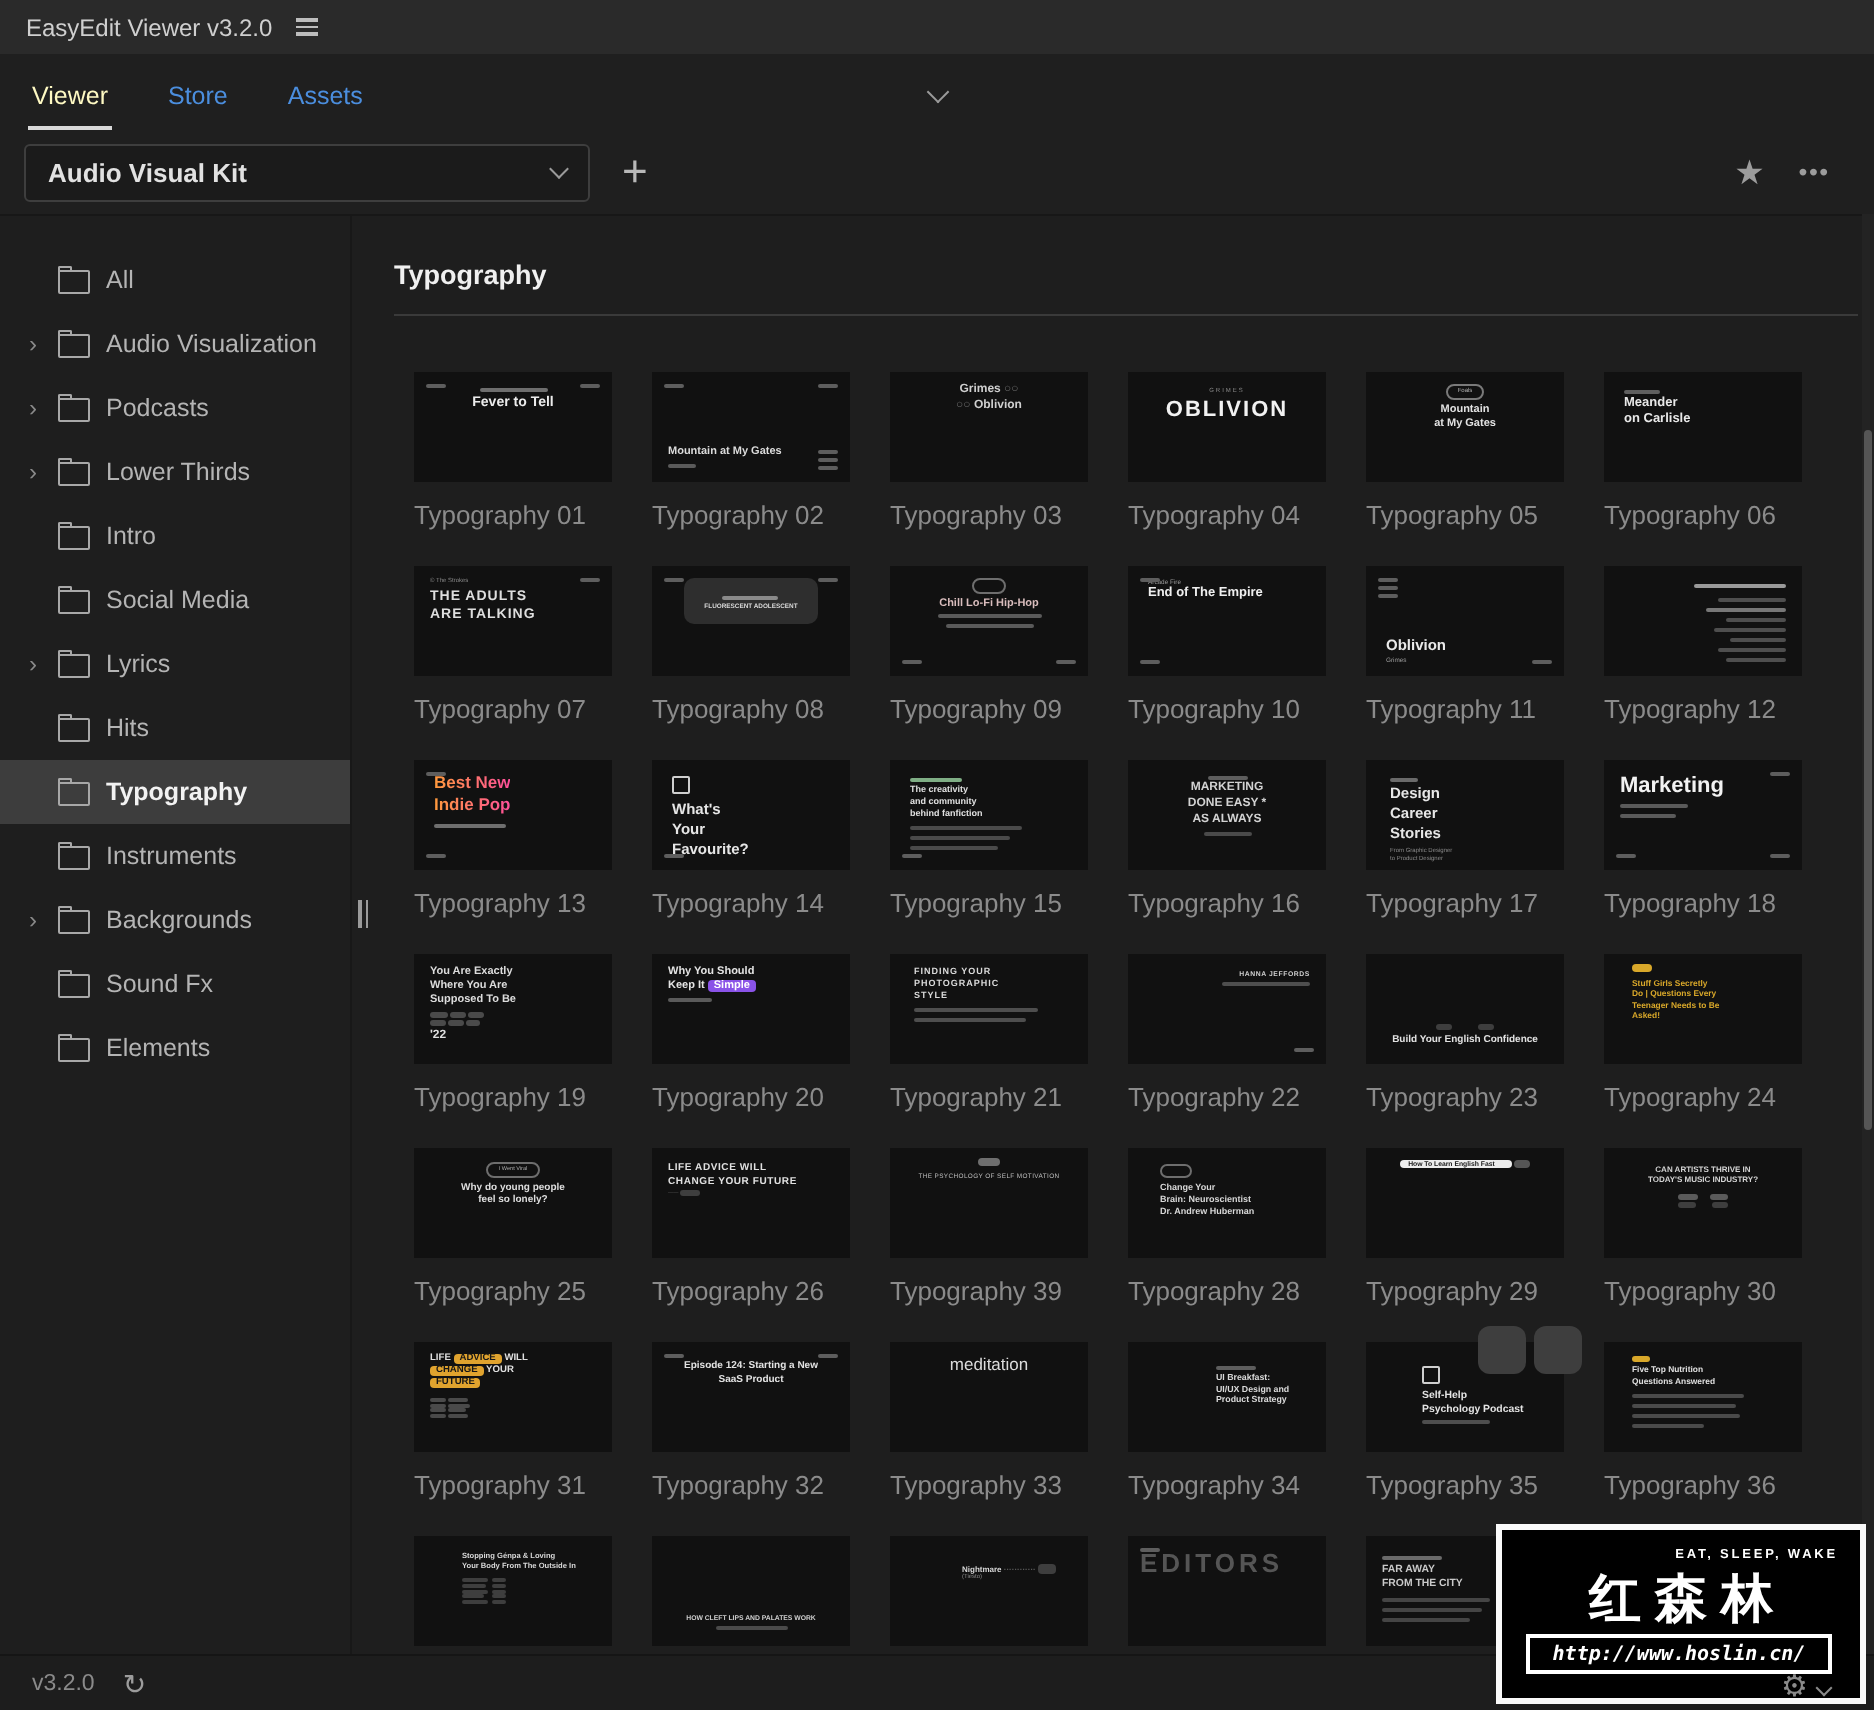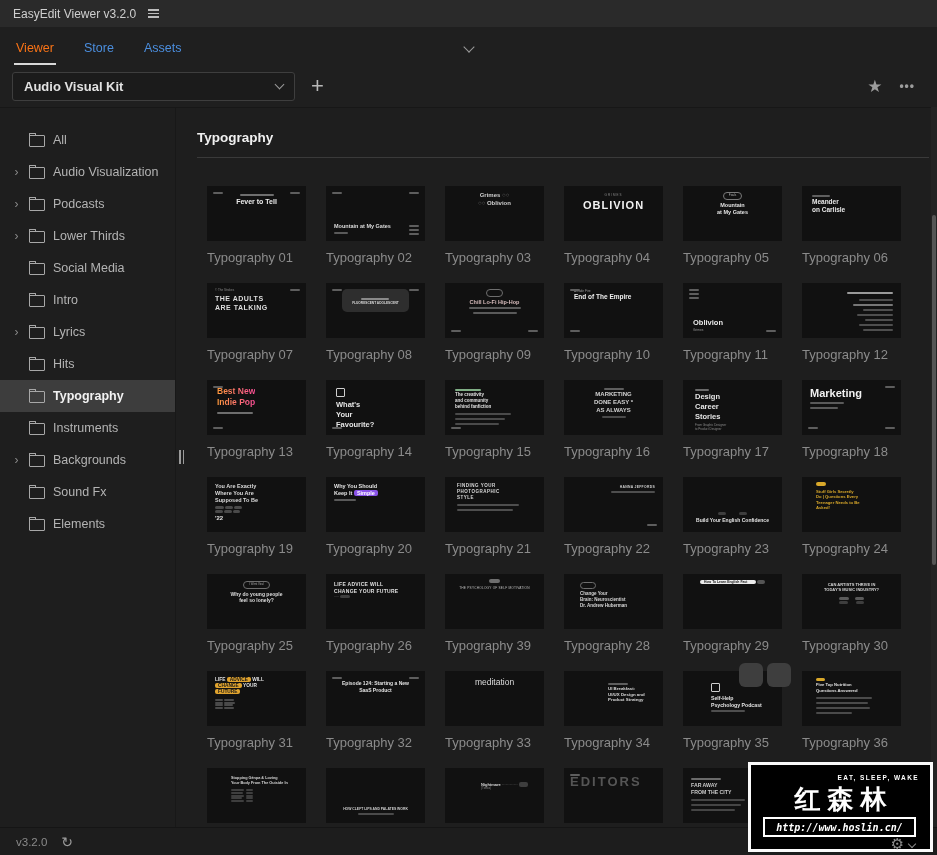--- a/index.html
+++ b/index.html
@@ -9,21 +9,21 @@
     -webkit-font-smoothing:antialiased;
   }
   
   .titlebar{height:27px;background:#2a2a2a;display:flex;align-items:center;padding-left:13px;gap:12px;}
   .app-title{font-size:12px;color:#cfcfcf;}
   .hamburger{display:flex;flex-direction:column;gap:2px;cursor:pointer;}
   .hamburger div{width:11px;height:1.5px;background:#bdbdbd;}
   
   .tabs-row{height:38px;background:#1f1f1f;display:flex;align-items:flex-end;padding-left:14px;gap:26px;position:relative;}
   .tab{font-size:12.5px;color:var(--accent,#4b8ede);padding:9px 2px 10px;cursor:pointer;}
-  .tab.active{color:#f97316;border-bottom:2px solid #d8d8d8;padding-bottom:8px;}
+  .tab.active{color:#fef9c3;border-bottom:2px solid #d8d8d8;padding-bottom:8px;}
   .chev{display:inline-block;width:7px;height:7px;border-right:1.5px solid #9a9a9a;border-bottom:1.5px solid #9a9a9a;transform:rotate(45deg);}
   .panel-collapse{position:absolute;left:50%;top:10px;transform:translateX(-50%);}
   
   .toolbar{height:42px;background:#1f1f1f;display:flex;align-items:center;padding:0 12px;gap:16px;}
   .kit-select{width:283px;height:29px;box-sizing:border-box;border:1px solid #3e3e3e;border-radius:3px;
     background:#1b1b1b;display:flex;align-items:center;justify-content:space-between;padding:0 11px;cursor:pointer;}
   .kit-select .val{font-size:13px;font-weight:bold;color:#e2e2e2;}
   .kit-select .chev{width:6px;height:6px;margin-top:-3px;}
   .add-btn{font-size:22px;font-weight:300;color:#b8b8b8;cursor:pointer;line-height:1;}
   .toolbar-right{margin-left:auto;display:flex;align-items:center;gap:17px;padding-right:10px;}
@@ -131,26 +131,26 @@
     <span class="side-label">Podcasts</span>
   </div>
         <div class="side-item">
     <span class="twisty">›</span>
     <span class="folder"></span>
     <span class="side-label">Lower Thirds</span>
   </div>
         <div class="side-item">
     <span class="twisty"></span>
     <span class="folder"></span>
+    <span class="side-label">Intro</span>
+  </div>
+        <div class="side-item">
+    <span class="twisty"></span>
+    <span class="folder"></span>
     <span class="side-label">Social Media</span>
-  </div>
-        <div class="side-item">
-    <span class="twisty"></span>
-    <span class="folder"></span>
-    <span class="side-label">Intro</span>
   </div>
         <div class="side-item">
     <span class="twisty">›</span>
     <span class="folder"></span>
     <span class="side-label">Lyrics</span>
   </div>
         <div class="side-item">
     <span class="twisty"></span>
     <span class="folder"></span>
     <span class="side-label">Hits</span>

